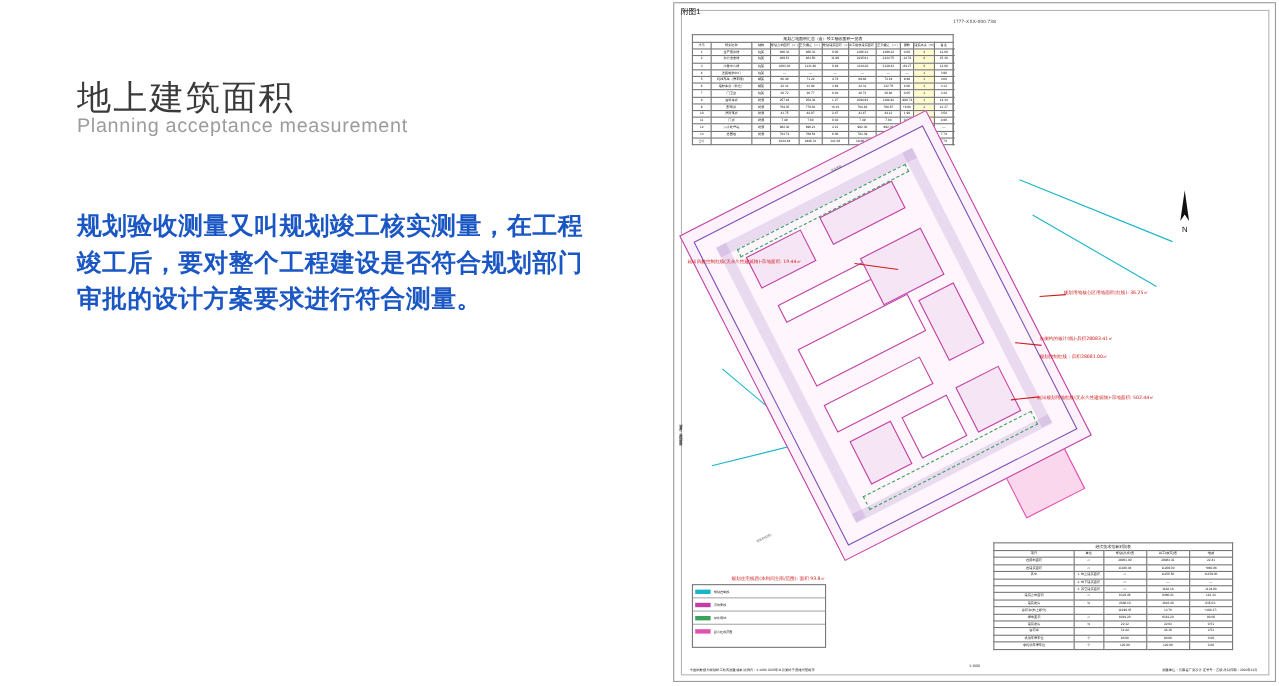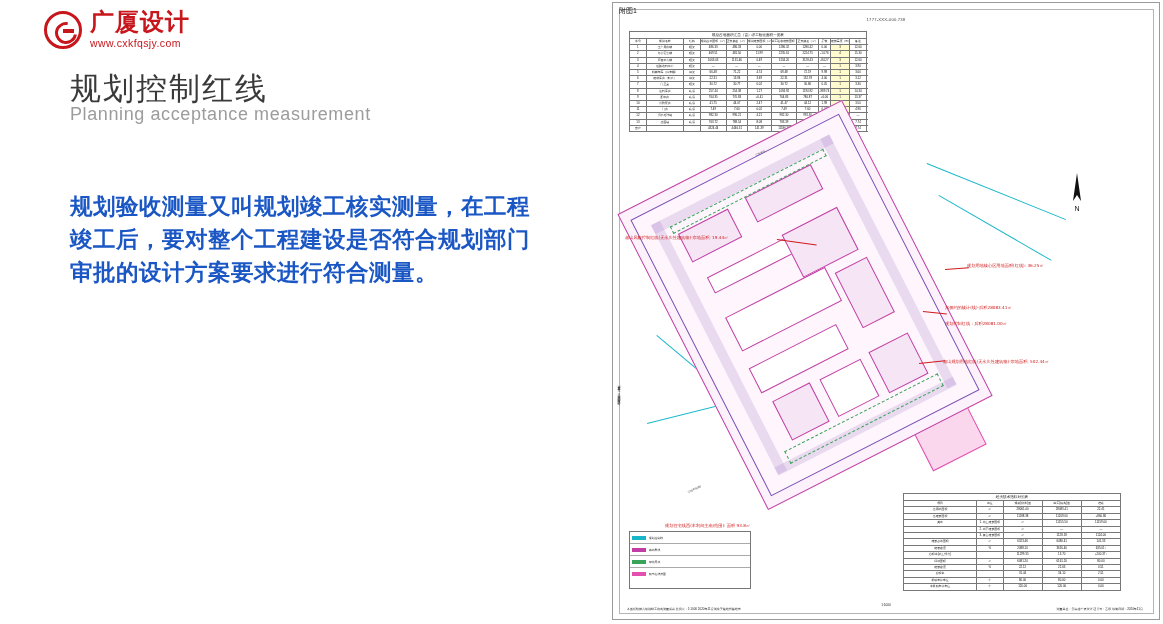--- a/index.html
+++ b/index.html
@@ -157,29 +157,22 @@
   #left-vert-text{
     position:absolute;left:4px;top:380px;font-size:3px;color:#333;
     writing-mode:vertical-rl;letter-spacing:1px;
   }
 </style>
 </head>
 <body>
 
 <div id="left-panel">
 
-  <div id="logo-block">
-    <div id="logo-mark"></div>
-    <div id="logo-text-wrap">
-      <span id="logo-cn">广厦设计</span>
-      <span id="logo-url">www.cxkfqsjy.com</span>
-    </div>
-  </div>
-
-  <div id="title-cn">规划控制红线</div>
+
+  <div id="title-cn">地上建筑面积</div>
   <div id="title-en">Planning acceptance measurement</div>
   <div id="body-text">规划验收测量又叫规划竣工核实测量，在工程竣工后，要对整个工程建设是否符合规划部门审批的设计方案要求进行符合测量。</div>
 </div>
 
 <div id="drawing-panel">
   <div id="sheet">
     <div id="sheet-inner"></div>
 
     <div id="fig-label">附图1</div>
     <div id="sheet-subtitle">1777-XXX-000.738</div>

